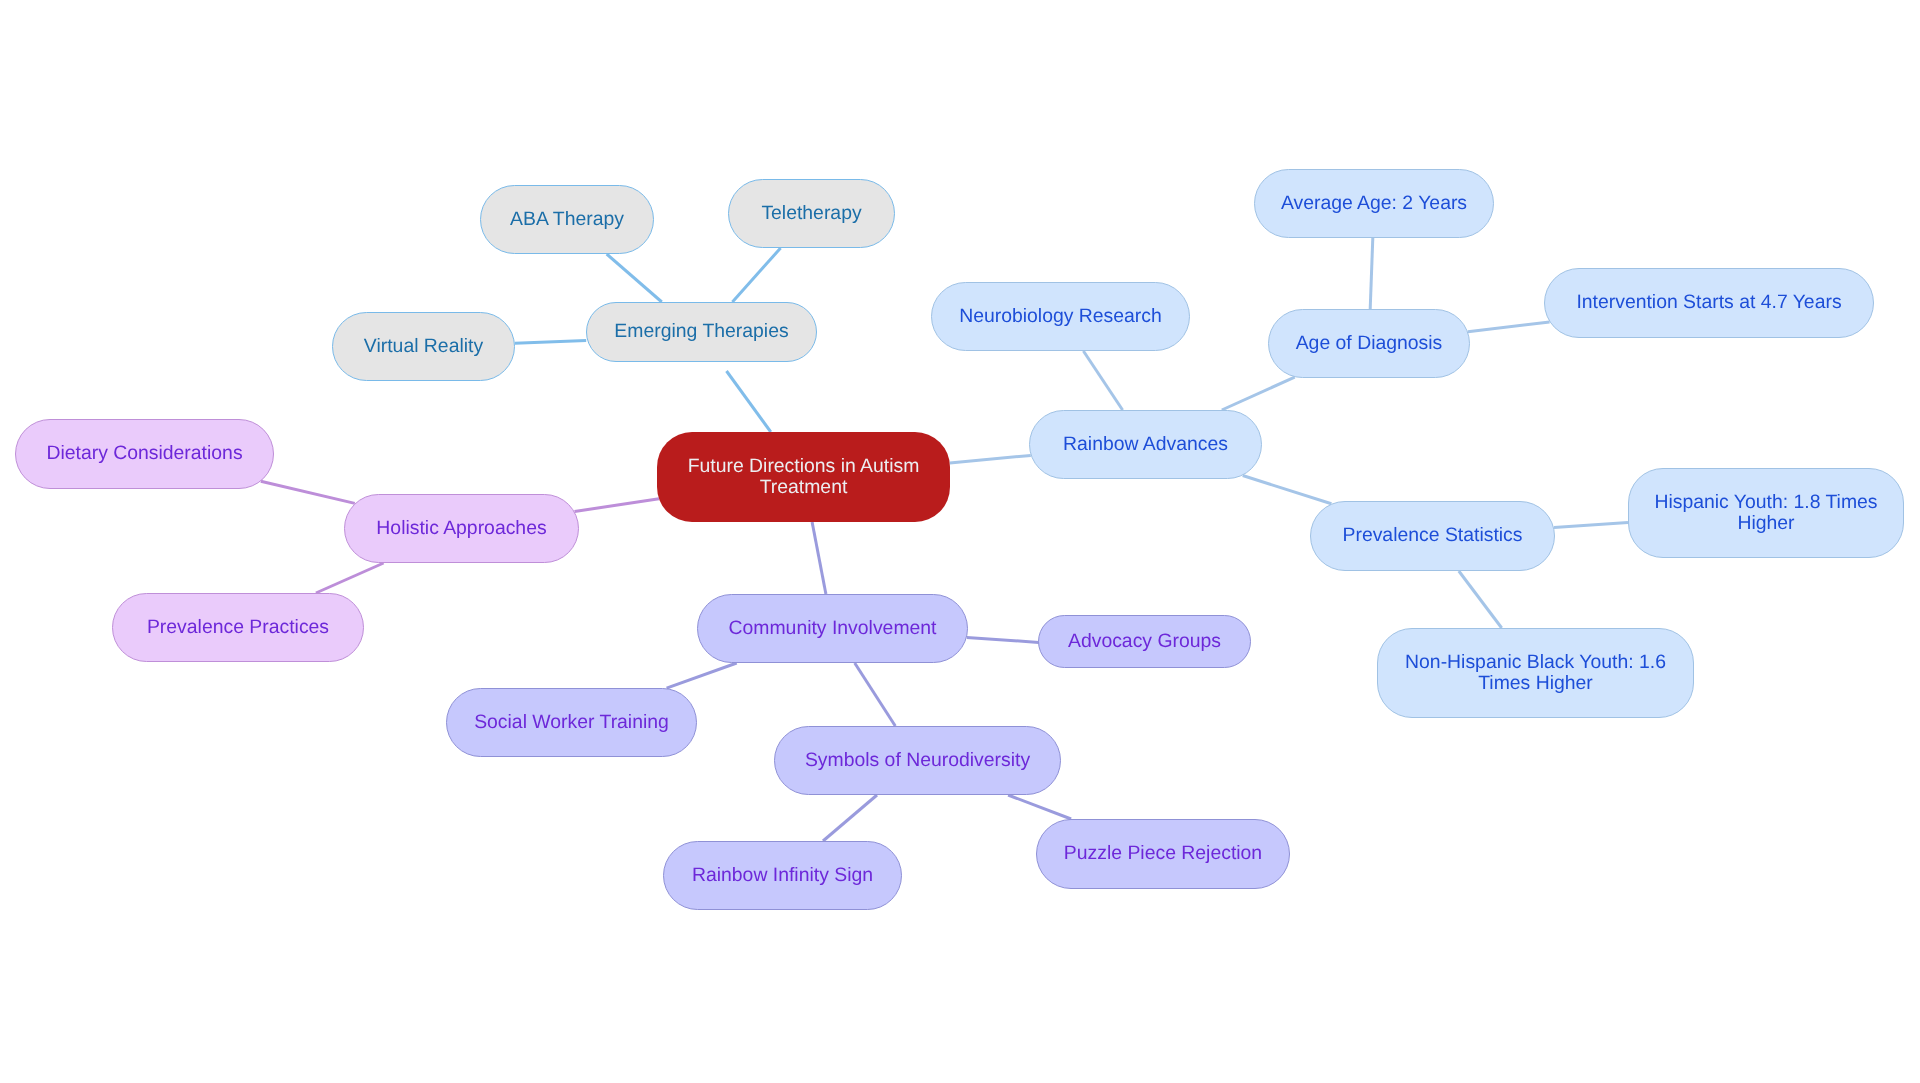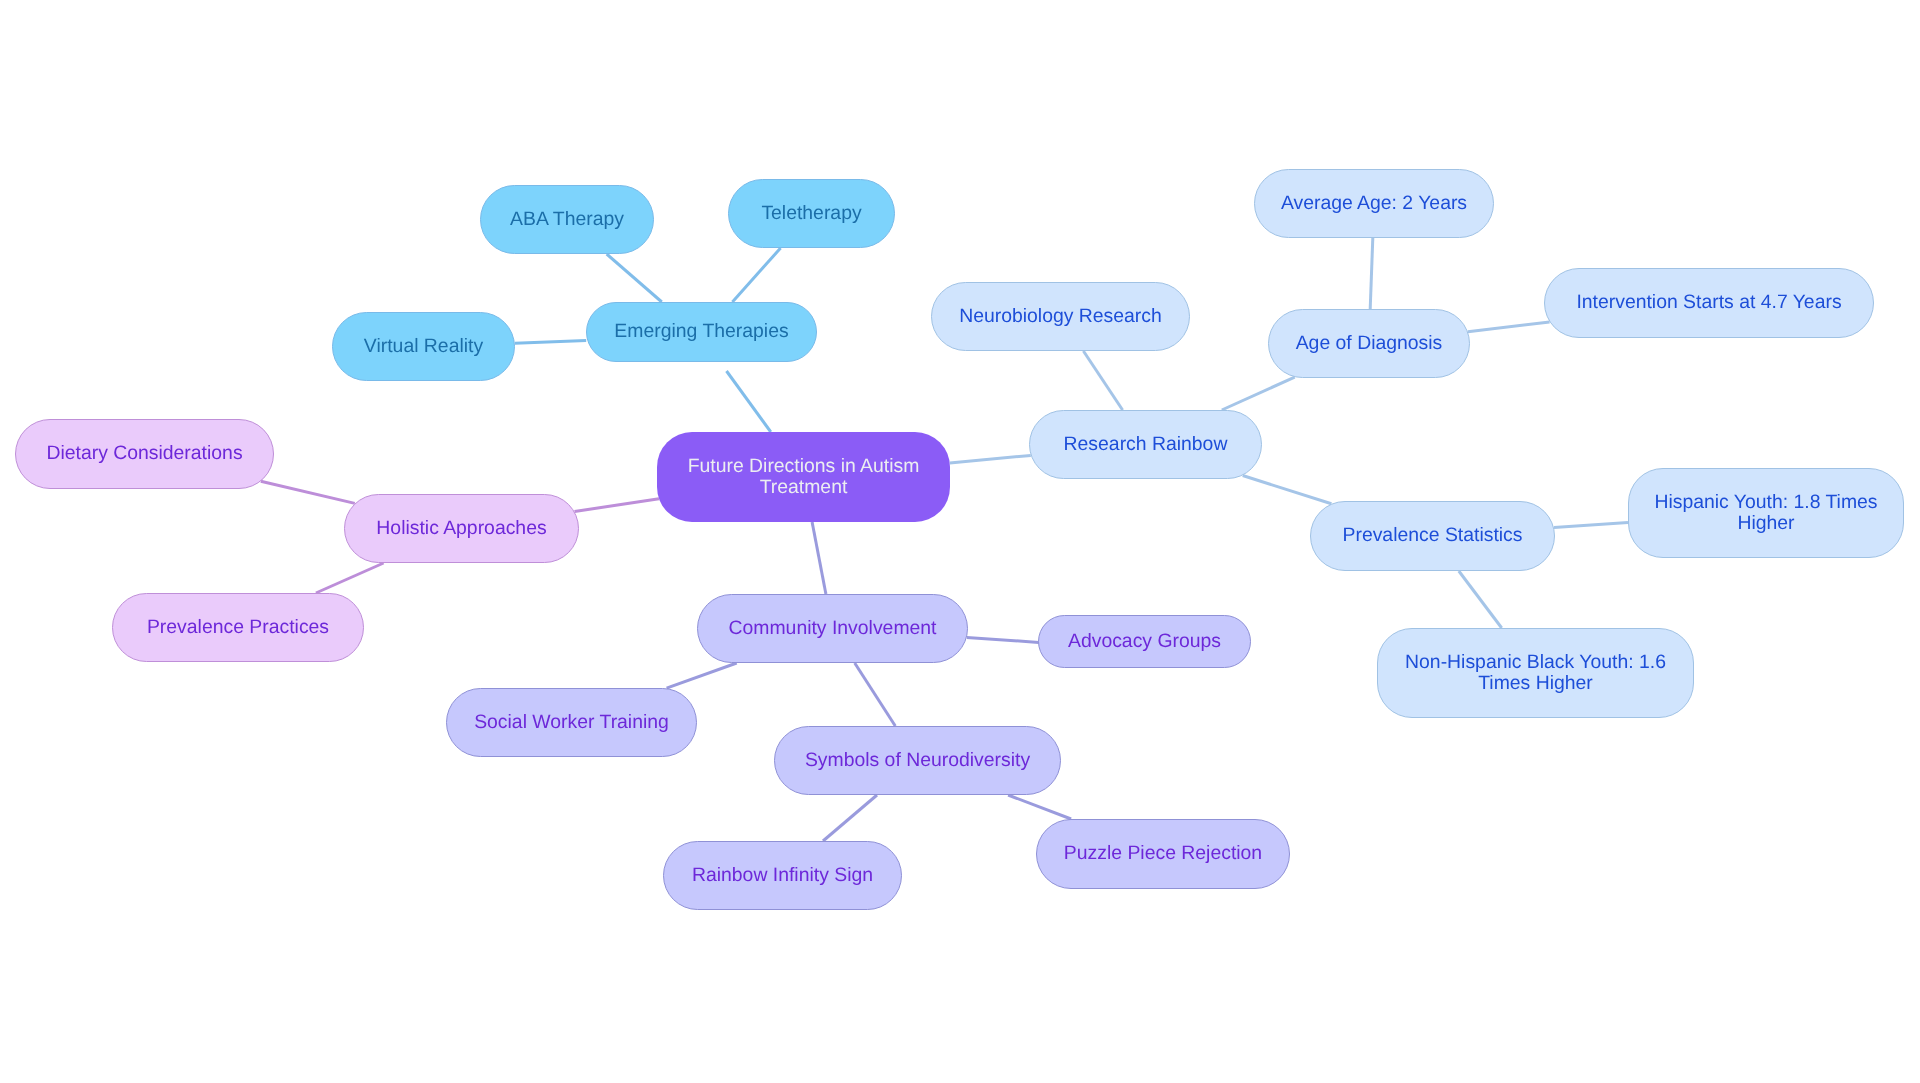--- a/index.html
+++ b/index.html
@@ -13,23 +13,23 @@
 .edge-b1{stroke:#81bdea}
 .edge-b2{stroke:#a5c5e8}
 .edge-b3{stroke:#9a9bdd}
 .edge-b4{stroke:#bd8ed9}
 .node{position:absolute;display:flex;align-items:center;justify-content:center;
       border-radius:35px;border:1px solid transparent;text-align:center}
 .nlabel{font-size:19.4px;line-height:21.3px;white-space:nowrap;letter-spacing:0;
         -webkit-font-smoothing:antialiased;text-rendering:geometricPrecision;
         transform:translateZ(0)}
 .nline{display:block;white-space:nowrap}
-.node-root{background:#8b5cf6;border-radius:35px;border:none}
+.node-root{background:#b91c1c;border-radius:35px;border:none}
 .node-root .nlabel{color:#eceef1}
-.node-b1{background:#7dd3fc;border-color:#79bae9}
+.node-b1{background:#e5e5e5;border-color:#79bae9}
 .node-b1 .nlabel{color:#1b6ea8}
 .node-b2{background:#d0e4fd;border-color:#a0c2e4}
 .node-b2 .nlabel{color:#1d4ed8}
 .node-b3{background:#c6c8fd;border-color:#8f91d6}
 .node-b3 .nlabel{color:#6d28d9}
 .node-b4{background:#eacbfb;border-color:#bf8fd8}
 .node-b4 .nlabel{color:#6d28d9}
 
 </style>
 </head>
@@ -80,21 +80,21 @@
         <span class="nline">Teletherapy</span>
       </div>
     </div>
   <div class="node node-b1" style="left:332px;top:312px;width:183px;height:69px" aria-label="Virtual Reality">
       <div class="nlabel">
         <span class="nline">Virtual Reality</span>
       </div>
     </div>
   <div class="node node-b2" style="left:1029px;top:410px;width:233px;height:69px" aria-label="Research Advances">
       <div class="nlabel">
-        <span class="nline">Research Rainbow</span>
+        <span class="nline">Rainbow Advances</span>
       </div>
     </div>
   <div class="node node-b2" style="left:931px;top:282px;width:259px;height:69px" aria-label="Neurobiology Research">
       <div class="nlabel">
         <span class="nline">Neurobiology Research</span>
       </div>
     </div>
   <div class="node node-b2" style="left:1268px;top:309px;width:202px;height:69px" aria-label="Age of Diagnosis">
       <div class="nlabel">
         <span class="nline">Age of Diagnosis</span>

